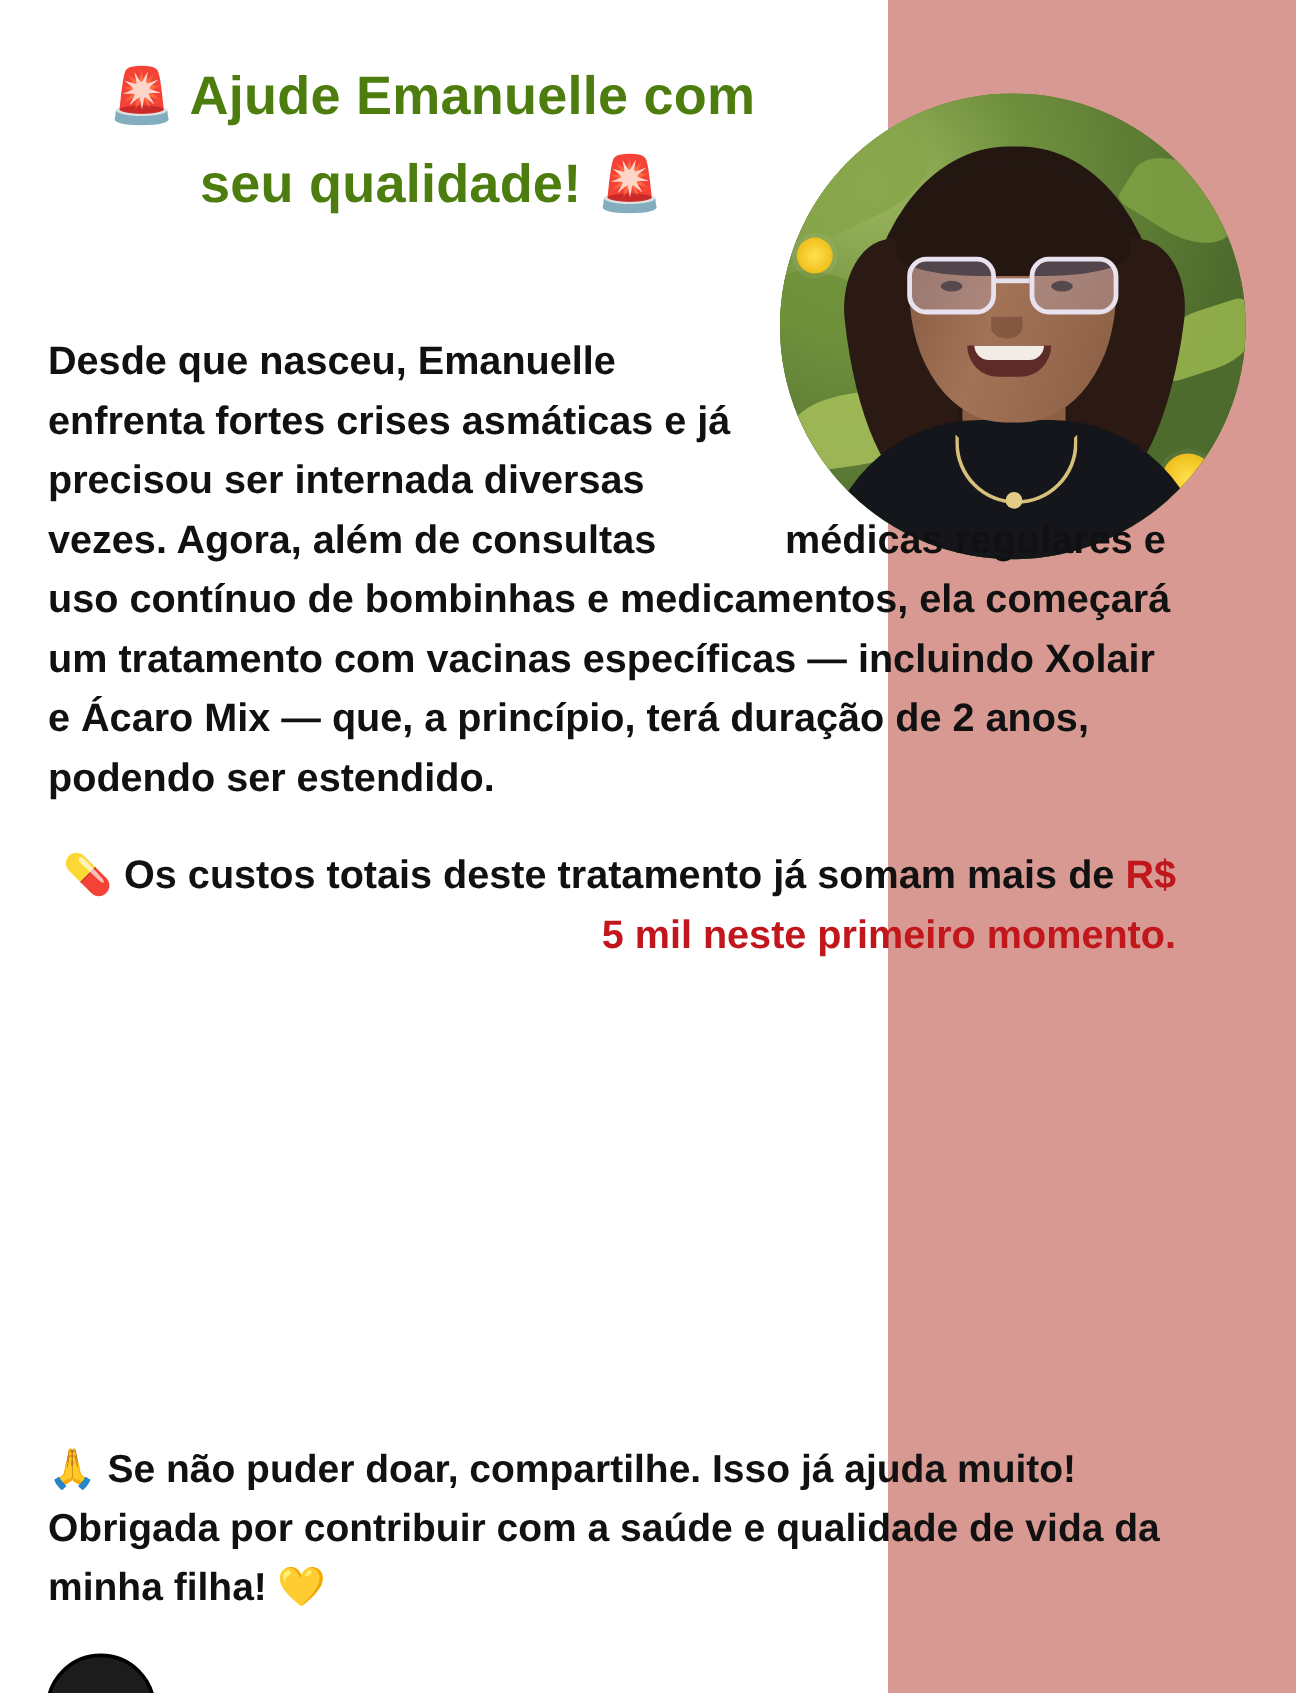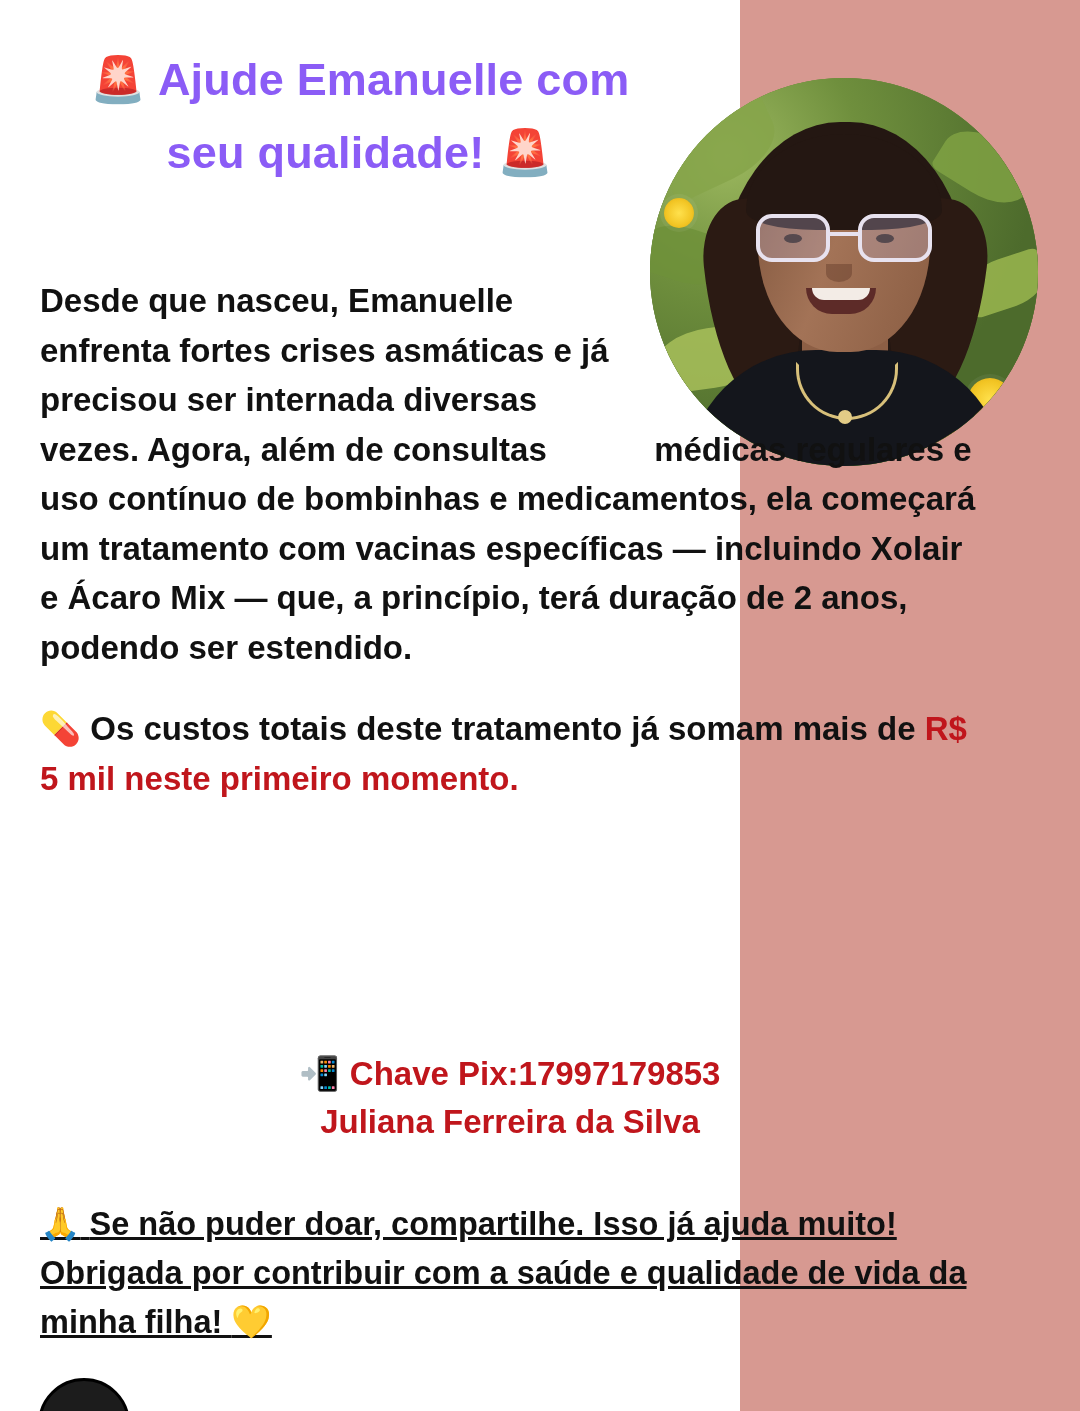--- a/index.html
+++ b/index.html
@@ -199,36 +199,36 @@
     padding: 0;
   }
   .title {
     position: absolute;
     top: 44px;
     left: 40px;
     width: 640px;
     font-size: 45px;
     line-height: 1.62;
     font-weight: bold;
-    color: #8b5cf6;
+    color: #4d7c0f;
     text-align: center;
     letter-spacing: .2px;
   }
   .body-text {
     position: absolute;
     left: 40px;
     top: 276px;
     width: 940px;
     font-size: 33px;
     line-height: 1.50;
     font-weight: bold;
     color: #111111;
   }
   .para { margin: 0 0 32px 0; }
-  .para.wide { width: 940px; }
+  .para.wide { width: 940px; text-align: right; }
   .p1-rest { width: 940px; }
   .red { color: #c0161c; }
   .emoji { font-family: "DejaVu Sans", sans-serif; font-weight: normal; }
 
   .pix-block {
     position: absolute;
     left: 40px;
     top: 1050px;
     width: 940px;
     text-align: center;
@@ -241,21 +241,20 @@
 
   .closing {
     position: absolute;
     left: 40px;
     top: 1200px;
     width: 940px;
     font-size: 32.5px;
     line-height: 1.50;
     font-weight: bold;
     color: #111111;
-    text-decoration: underline;
   }
   .bottom-circle {
     position: absolute;
     left: 38px;
     top: 1378px;
     width: 86px;
     height: 86px;
     border-radius: 50%;
     background: #1c1c1c;
     border: 3px solid #000;
@@ -320,27 +319,20 @@
     <div class="body-text">
       <p class="para">
         <span class="p1" style="display:inline-block;width:605px;">Desde que nasceu, Emanuelle enfrenta fortes crises asmáticas e já precisou ser internada diversas vezes. Agora, além de consultas</span><span class="p1-rest"> médicas regulares e uso contínuo de bombinhas e medicamentos, ela começará um tratamento com vacinas específicas — incluindo Xolair e Ácaro Mix — que, a princípio, terá duração de 2 anos, podendo ser estendido.</span>
       </p>
       <p class="para wide">
         <span class="emoji">💊</span>
         <span>Os custos totais deste tratamento já somam mais de </span><span class="red">R$ 5 mil neste primeiro momento.</span>
       </p>
     </div>
 
-    <div class="pix-block">
-      <span class="line">
-        <span class="phone-icon">📲</span>
-        <span>Chave Pix:</span><span>17997179853</span>
-      </span>
-      <span class="line">Juliana Ferreira da Silva</span>
-    </div>
 
     <div class="closing">
       <span class="emoji">🙏</span>
       <span>Se não puder doar, compartilhe. Isso já ajuda muito! Obrigada por contribuir com a saúde e qualidade de vida da minha filha! </span><span class="emoji">💛</span>
     </div>
 
     <div class="bottom-circle"></div>
   </div>
 </div>
 

